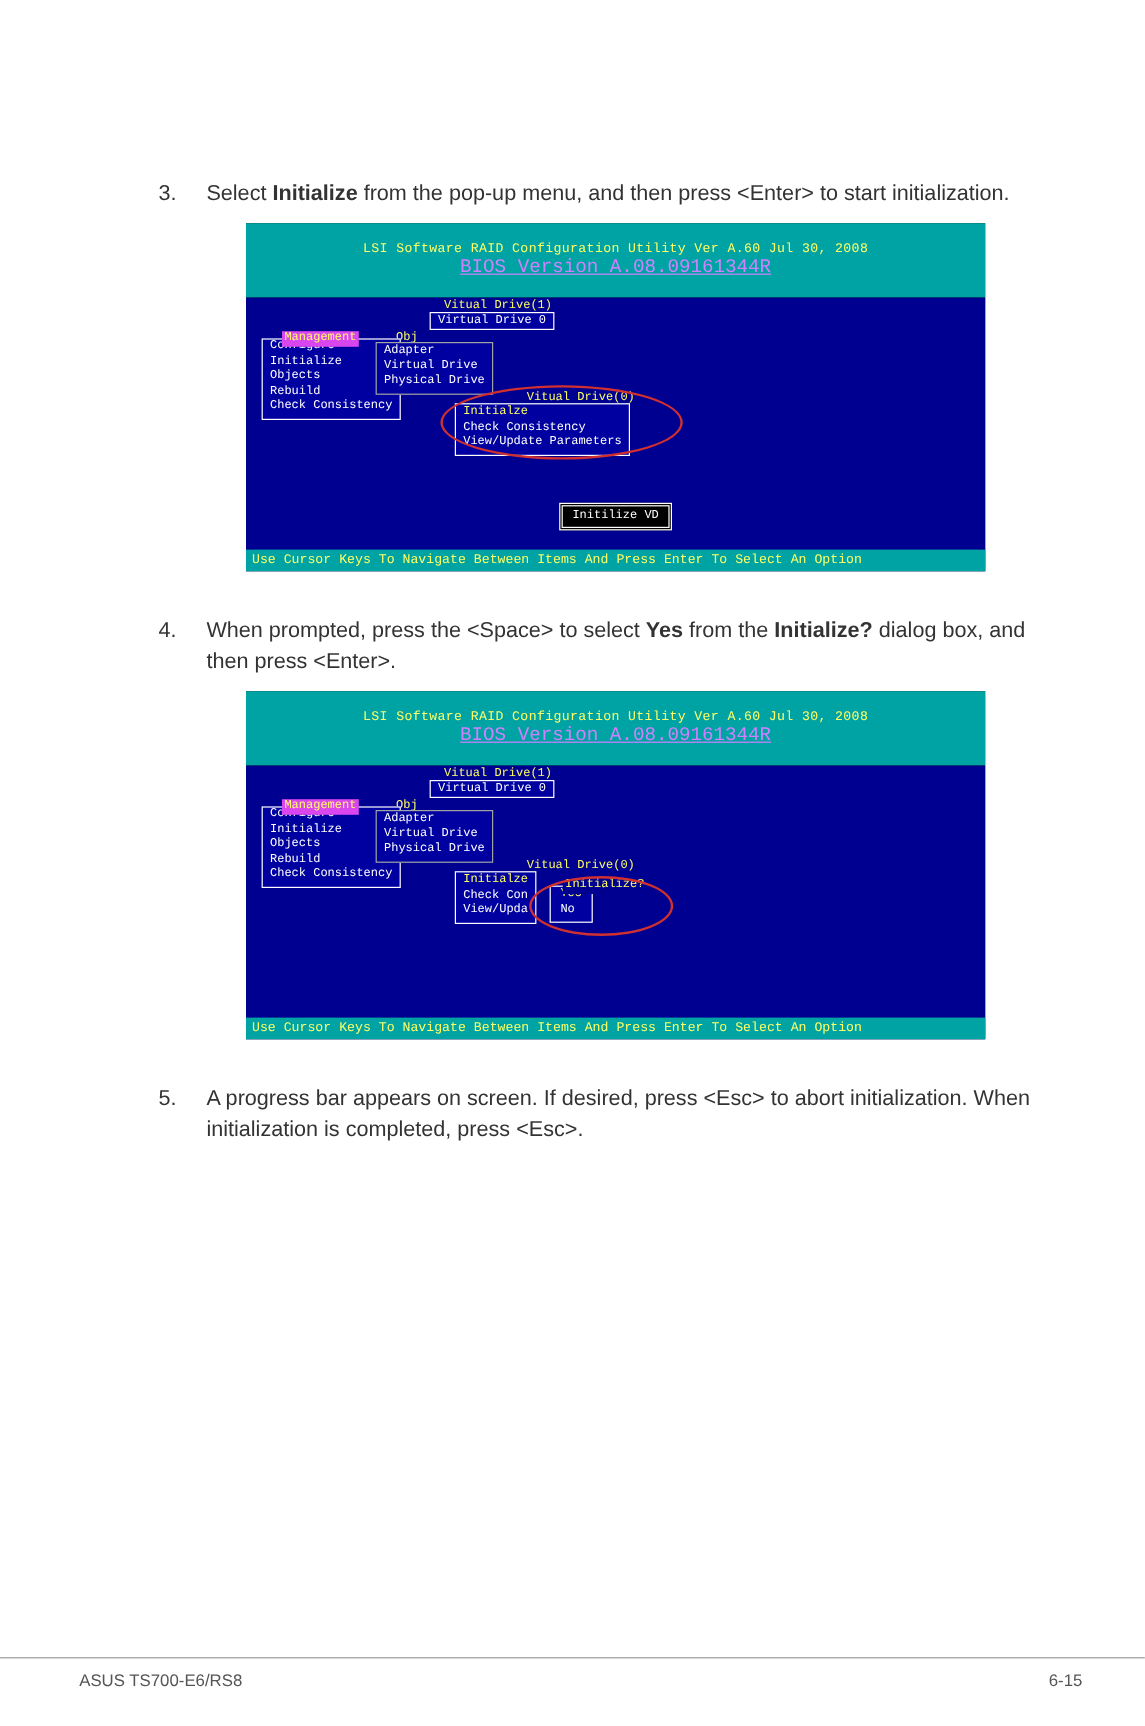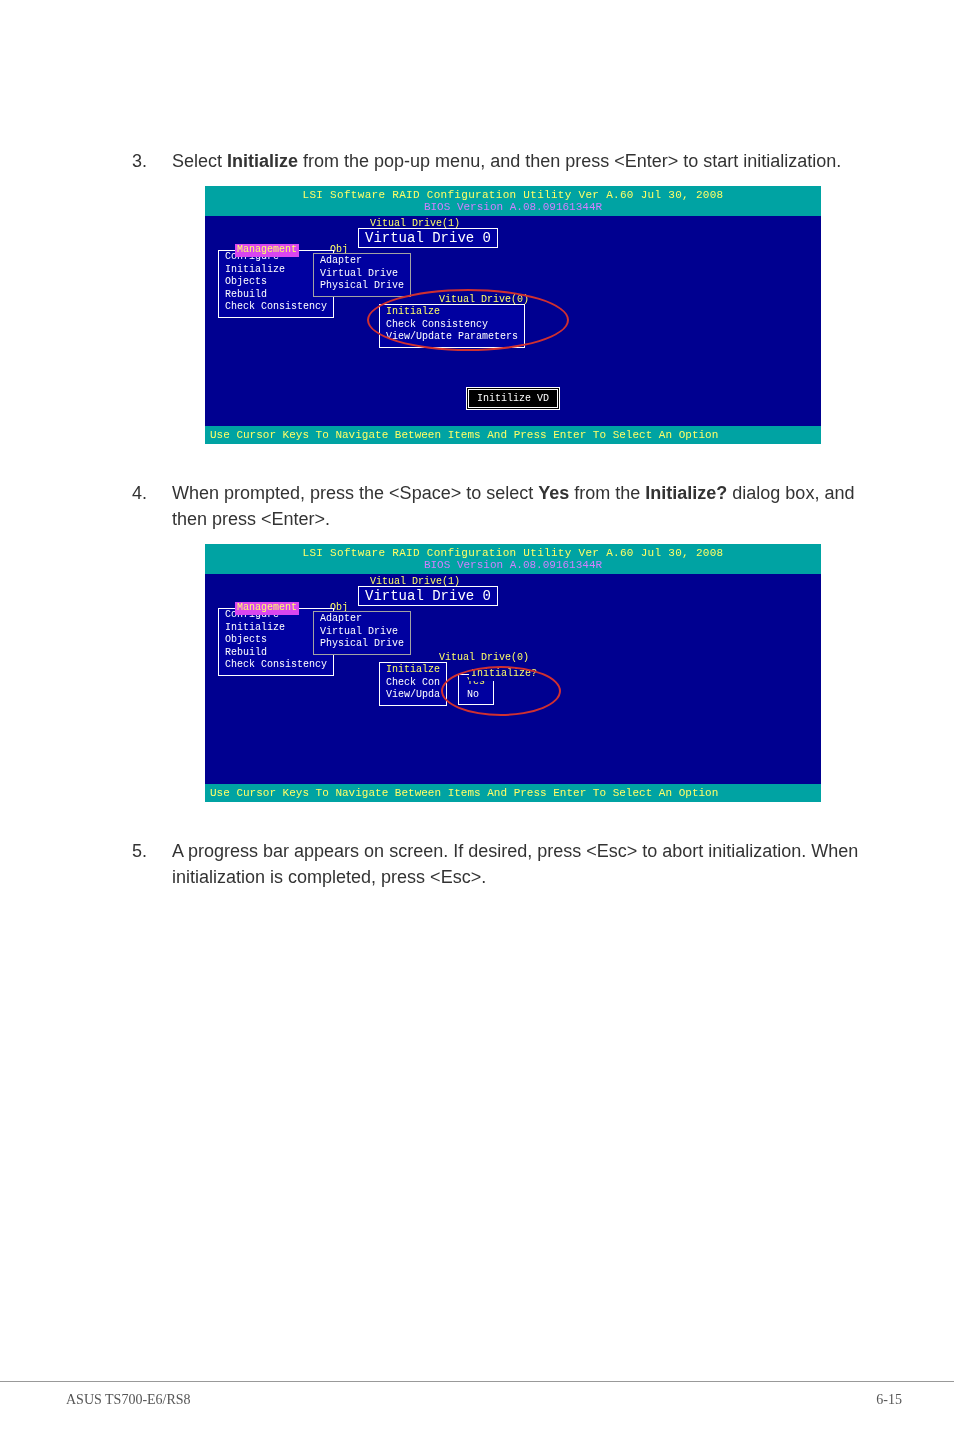--- a/index.html
+++ b/index.html
@@ -34,45 +34,45 @@
     width: 616px;
     margin: 2px auto 36px auto;
     background: #000;
     font-family: 'Courier New', monospace;
     font-size: 11px;
     color: #fff;
     position: relative;
   }
   .header-bar {
     background: #00a3a3;
-    padding: 3px 0;
+    padding: 16px 0;
     text-align: center;
   }
   .header-bar .l1 { color: #ffff66; font-size: 11px; letter-spacing: 0.3px;}
-  .header-bar .l2 { color: #d080ff; font-size: 11px; }
+  .header-bar .l2 { color: #d080ff; font-size: 16px; text-decoration: underline; }
   .blue-body {
     background: #000090;
     position: relative;
     height: 228px;
   }
   .vit-drive1 {
     position: absolute;
     left: 165px;
     top: 2px;
     font-size: 10px;
   }
   .vit-drive1 .lbl { color: #ffff66; }
   .vd0-box {
     position: absolute;
     left: 153px;
     top: 12px;
     border: 1px solid #fff;
     background: #0000a0;
     padding: 1px 6px;
-    font-size: 14px;
+    font-size: 10px;
     color: #fff;
   }
   .obj-label {
     position: absolute;
     left: 125px;
     top: 28px;
     color: #ffff66;
     font-size: 10px;
   }
   .mgmt-menu {
@@ -202,21 +202,20 @@
   }
   .footer-page {
     position: absolute;
     bottom: 30px;
     left: 0;
     right: 0;
     padding: 0 52px 0 66px;
     border-top: 1px solid #999;
     font-size: 14px;
     color: #555;
-    font-family: Liberation Serif, serif;
   }
   .footer-row {
     display: flex;
     justify-content: space-between;
     padding-top: 10px;
   }
 </style>
 </head>
 <body>
 

